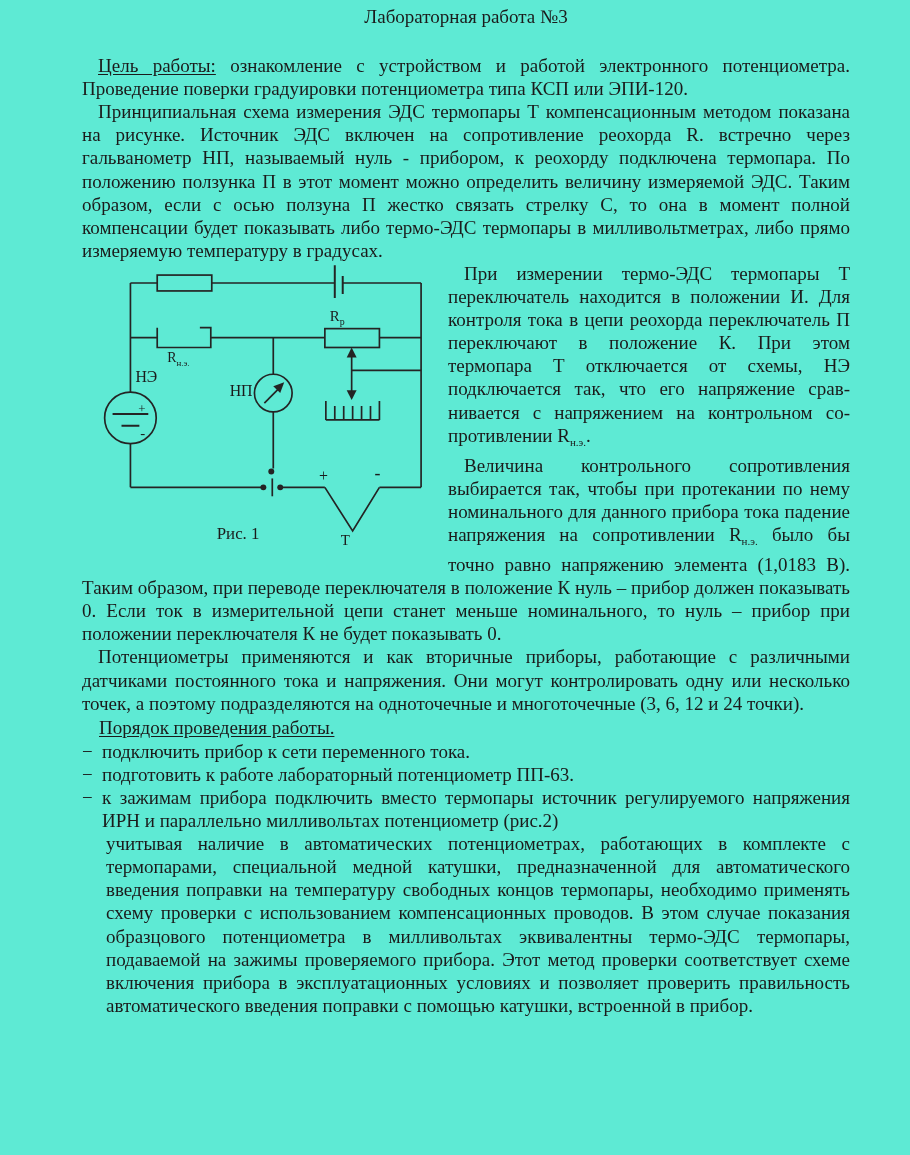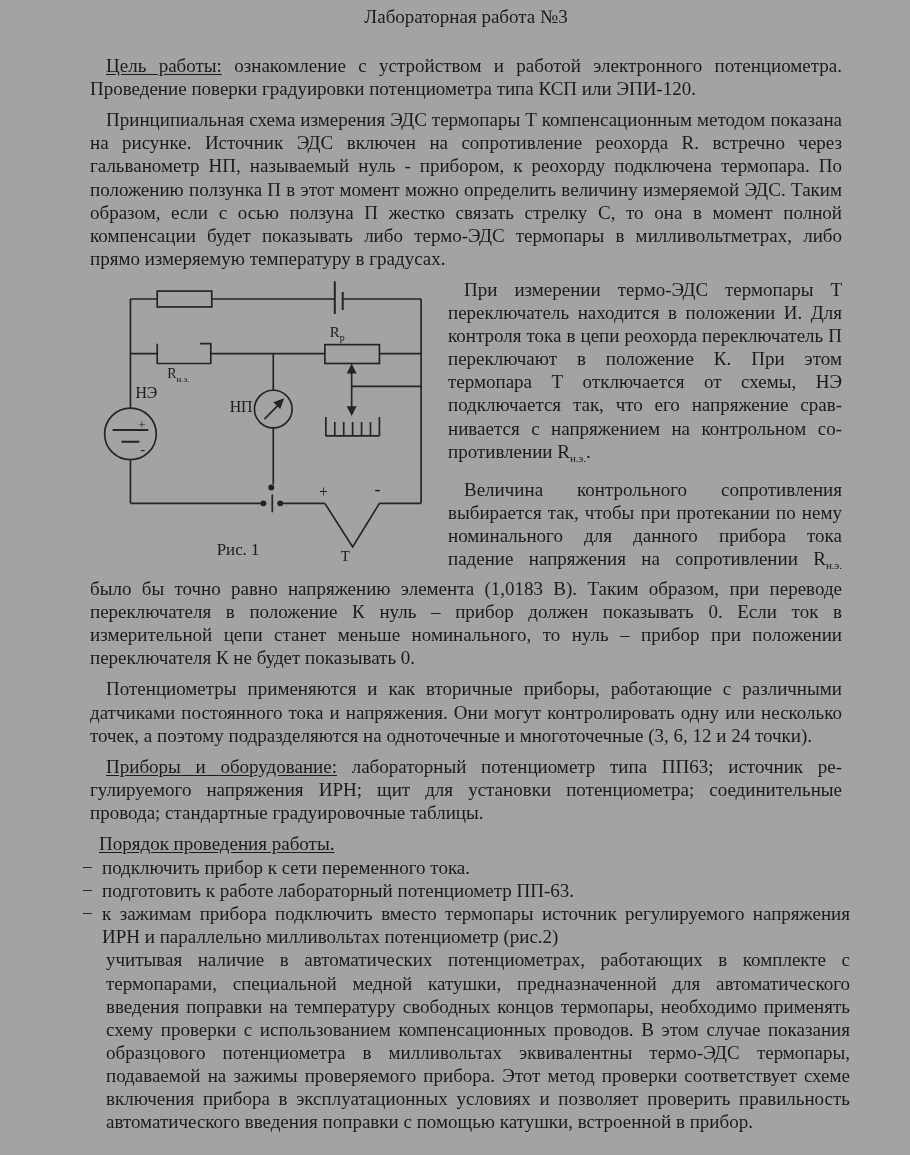--- a/index.html
+++ b/index.html
@@ -1,31 +1,31 @@
 <!DOCTYPE html>
 <html lang="ru"><head>
 <meta charset="utf-8">
 <style>
   html,body{margin:0;padding:0;}
   body{background:#e8e8e8;}
   .page{
     position:relative;
     width:910px;height:1155px;
     margin:0 auto;
-    background:#a3a3a3;
+    background:#5eead4;
     box-sizing:border-box;
     padding:5px 60px 0 82px;
     overflow:hidden;
     font-family:"Liberation Serif","DejaVu Serif",serif;
     font-size:19px;
     line-height:23.1px;
     color:#1b1b1b;
   }
   .title-block{text-align:center;margin-bottom:26px;}
-  .para{margin:8px;text-align:justify;}
+  .para{margin:0;text-align:justify;}
   .indent{text-indent:16px;}
   .u{text-decoration:underline;text-underline-offset:2px;}
   sub.rsub{font-size:11px;vertical-align:-4px;letter-spacing:0;}
   .fig{
     float:left;
     width:372px;height:288px;
     margin:2px 16px 2px -22px;
   }
   .fig svg{display:block;width:372px;height:288px;}
   svg text{font-family:"Liberation Serif","DejaVu Serif",serif;fill:#1b1b1b;}
@@ -107,21 +107,20 @@
       </g>
     </svg>
   </div>
 
   <p class="para indent"><span>При измерении термо-ЭДС термопары Т переключатель находится в положении И. Для контроля тока в цепи реохорда переклю­чатель П переключают в положение К. При этом термопара Т отключается от схемы, НЭ подключается так, что его напряжение срав­нивается с напряжением на контрольном со­противлении </span><span>R</span><sub class="rsub">н.э.</sub><span>.</span></p>
 
   <p class="para indent"><span>Величина контрольного сопротивления выбирается так, чтобы при протекании по нему номинального для данного прибора то­ка падение напряжения на сопротивлении </span><span>R</span><sub class="rsub">н.э.</sub><span> было бы точно равно напряжению элемента (1,0183 В). Таким образом, при пе­реводе переключателя в положение К нуль – прибор должен показывать 0. Если ток в измерительной цепи станет меньше номинального, то нуль – прибор при положе­нии переключателя К не будет показывать 0.</span></p>
 
   <p class="para indent">Потенциометры применяются и как вторичные приборы, работающие с различ­ными датчиками постоянного тока и напряжения. Они могут контролировать одну или несколько точек, а поэтому подразделяются на одноточечные и многоточечные (3, 6, 12 и 24 точки).</p>
 
-  <p class="para"><span style="display:inline-block;width:16px;"></span><span class="u">Приборы и оборудование:</span><span> лабораторный потенциометр типа ПП63; источник ре­гулируемого напряжения ИРН; щит для установки потенциометра; соединительные провода; стандартные градуировочные таблицы.</span></p>
 
   <p class="heading-line"><span class="u">Порядок проведения работы.</span></p>
 
   <div class="bullets">
     <div class="bullet">
         <span class="marker">−</span>
         <span class="btxt">подключить прибор к сети переменного тока.</span>
       </div>
     <div class="bullet">
         <span class="marker">−</span>

